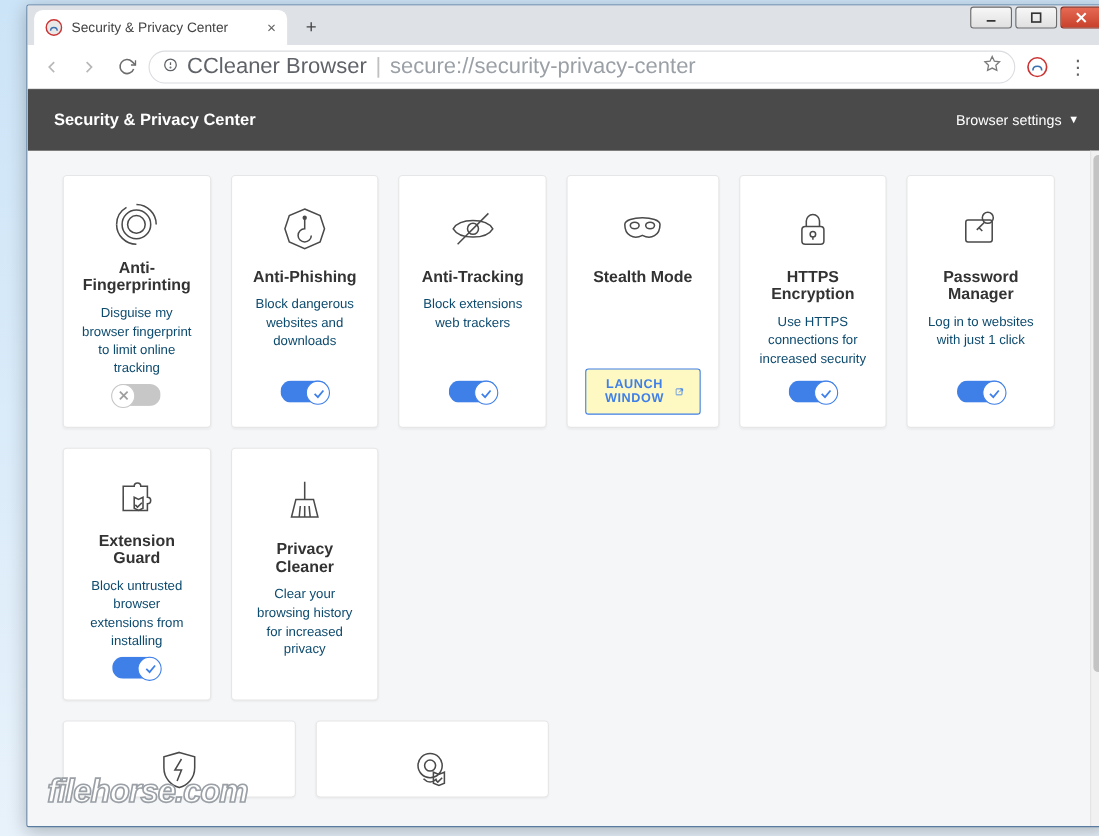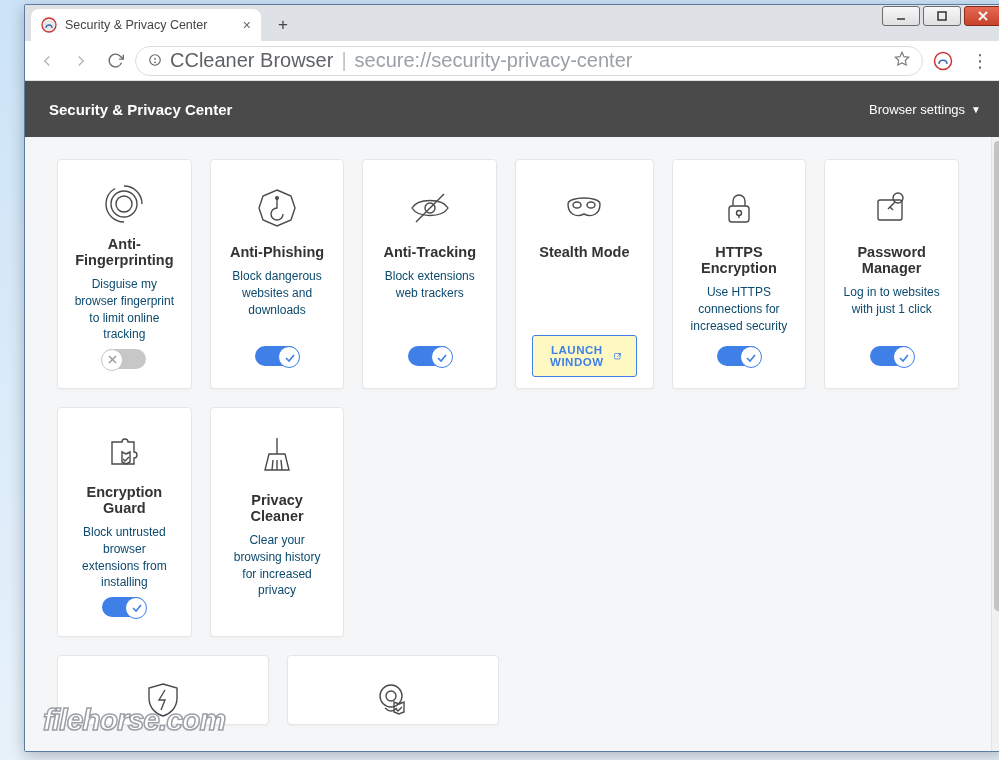--- a/index.html
+++ b/index.html
@@ -336,21 +336,21 @@
                 </div>
     </div>
             </div>
           </div>
           <div class="card">
     <div class="iconwrap">
               <svg width="48" height="48" viewBox="0 0 48 48">
                 <use href="#ico-puzzle"></use>
               </svg>
             </div>
-    <h3>Encryption Guard</h3>
+    <h3>Extension Guard</h3>
     <p>Block untrusted browser extensions from installing</p>
     <div class="action">
               <div class="toggle on">
       <div class="knob">
                   <svg viewBox="0 0 11 11" fill="none" stroke="currentColor" stroke-width="1.6">
                     <use href="#ico-check"></use>
                   </svg>
                 </div>
     </div>
             </div>

